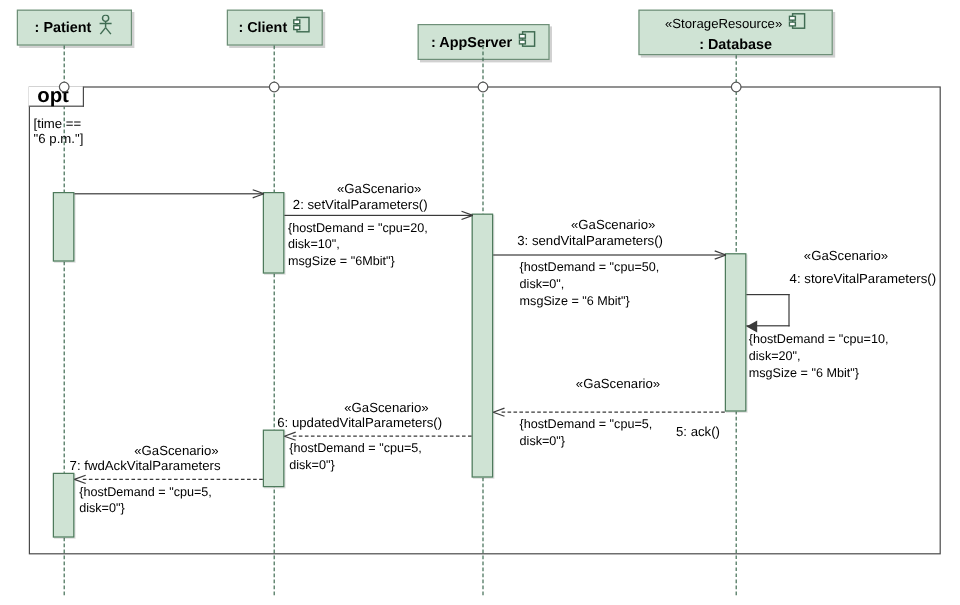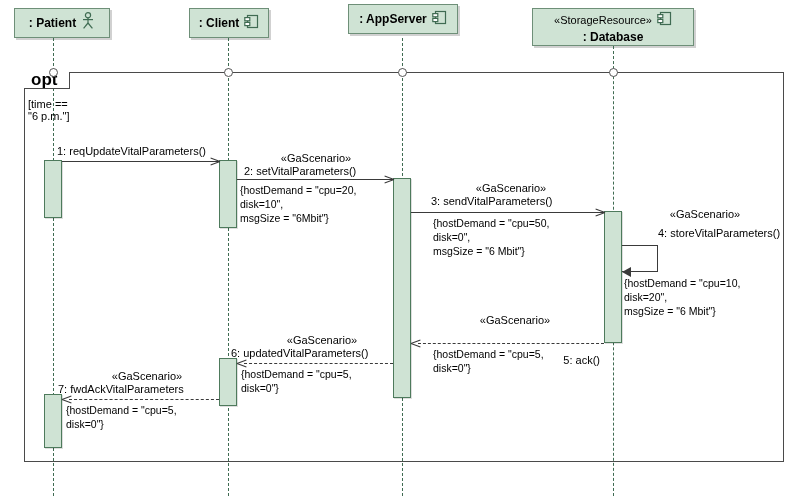--- a/index.html
+++ b/index.html
@@ -164,21 +164,21 @@
       <span class="hicon">
         <svg width="15" height="15" viewBox="0 0 15 15">
           <rect x="3.5" y="1.5" width="10" height="12" fill="none" stroke="#3f6b52" stroke-width="1.2"></rect>
           <rect x="0.8" y="3.6" width="5" height="3.2" fill="#fff" stroke="#3f6b52" stroke-width="1.2"></rect>
           <rect x="0.8" y="8.4" width="5" height="3.2" fill="#fff" stroke="#3f6b52" stroke-width="1.2"></rect>
         </svg>
       </span>
     </div>
   </div>
 
-  <div class="head" style="left:348px;top:4px;width:110px;height:30px;">
+  <div class="head" style="left:348px;top:20px;width:110px;height:30px;">
     <div class="row">
       <span class="nm">: AppServer</span>
       <span class="hicon">
         <svg width="15" height="15" viewBox="0 0 15 15">
           <rect x="3.5" y="1.5" width="10" height="12" fill="none" stroke="#3f6b52" stroke-width="1.2"></rect>
           <rect x="0.8" y="3.6" width="5" height="3.2" fill="#fff" stroke="#3f6b52" stroke-width="1.2"></rect>
           <rect x="0.8" y="8.4" width="5" height="3.2" fill="#fff" stroke="#3f6b52" stroke-width="1.2"></rect>
         </svg>
       </span>
     </div>
@@ -214,21 +214,20 @@
   <div class="llcircle" style="left:609px;top:68px;"></div>
 
   <div class="activation" style="left:44px;top:160px;width:18px;height:58px;"></div>
   <div class="activation" style="left:44px;top:394px;width:18px;height:54px;"></div>
   <div class="activation" style="left:219px;top:160px;width:18px;height:68px;"></div>
   <div class="activation" style="left:219px;top:358px;width:18px;height:48px;"></div>
   <div class="activation" style="left:393px;top:178px;width:18px;height:220px;"></div>
   <div class="activation" style="left:604px;top:211px;width:18px;height:132px;"></div>
 
   <div class="stereoLbl" style="left:62px;top:132px;width:158px;"></div>
-  <div class="lbl" style="left:57px;top:145px;">1: reqUpdateVitalParameters()</div>
   <div class="msgline" style="left:62px;top:161px;width:157px;"></div>
   <div class="ah-open" style="left:210px;top:156px;">
     <span style="transform:rotate(20deg);"></span>
     <span style="transform:rotate(-20deg);"></span>
   </div>
 
   <div class="stereoLbl" style="left:237px;top:152px;width:158px;">«GaScenario»</div>
   <div class="lbl" style="left:244px;top:165px;">2: setVitalParameters()</div>
   <div class="msgline" style="left:237px;top:179px;width:156px;"></div>
   <div class="ah-open" style="left:384px;top:174px;">

